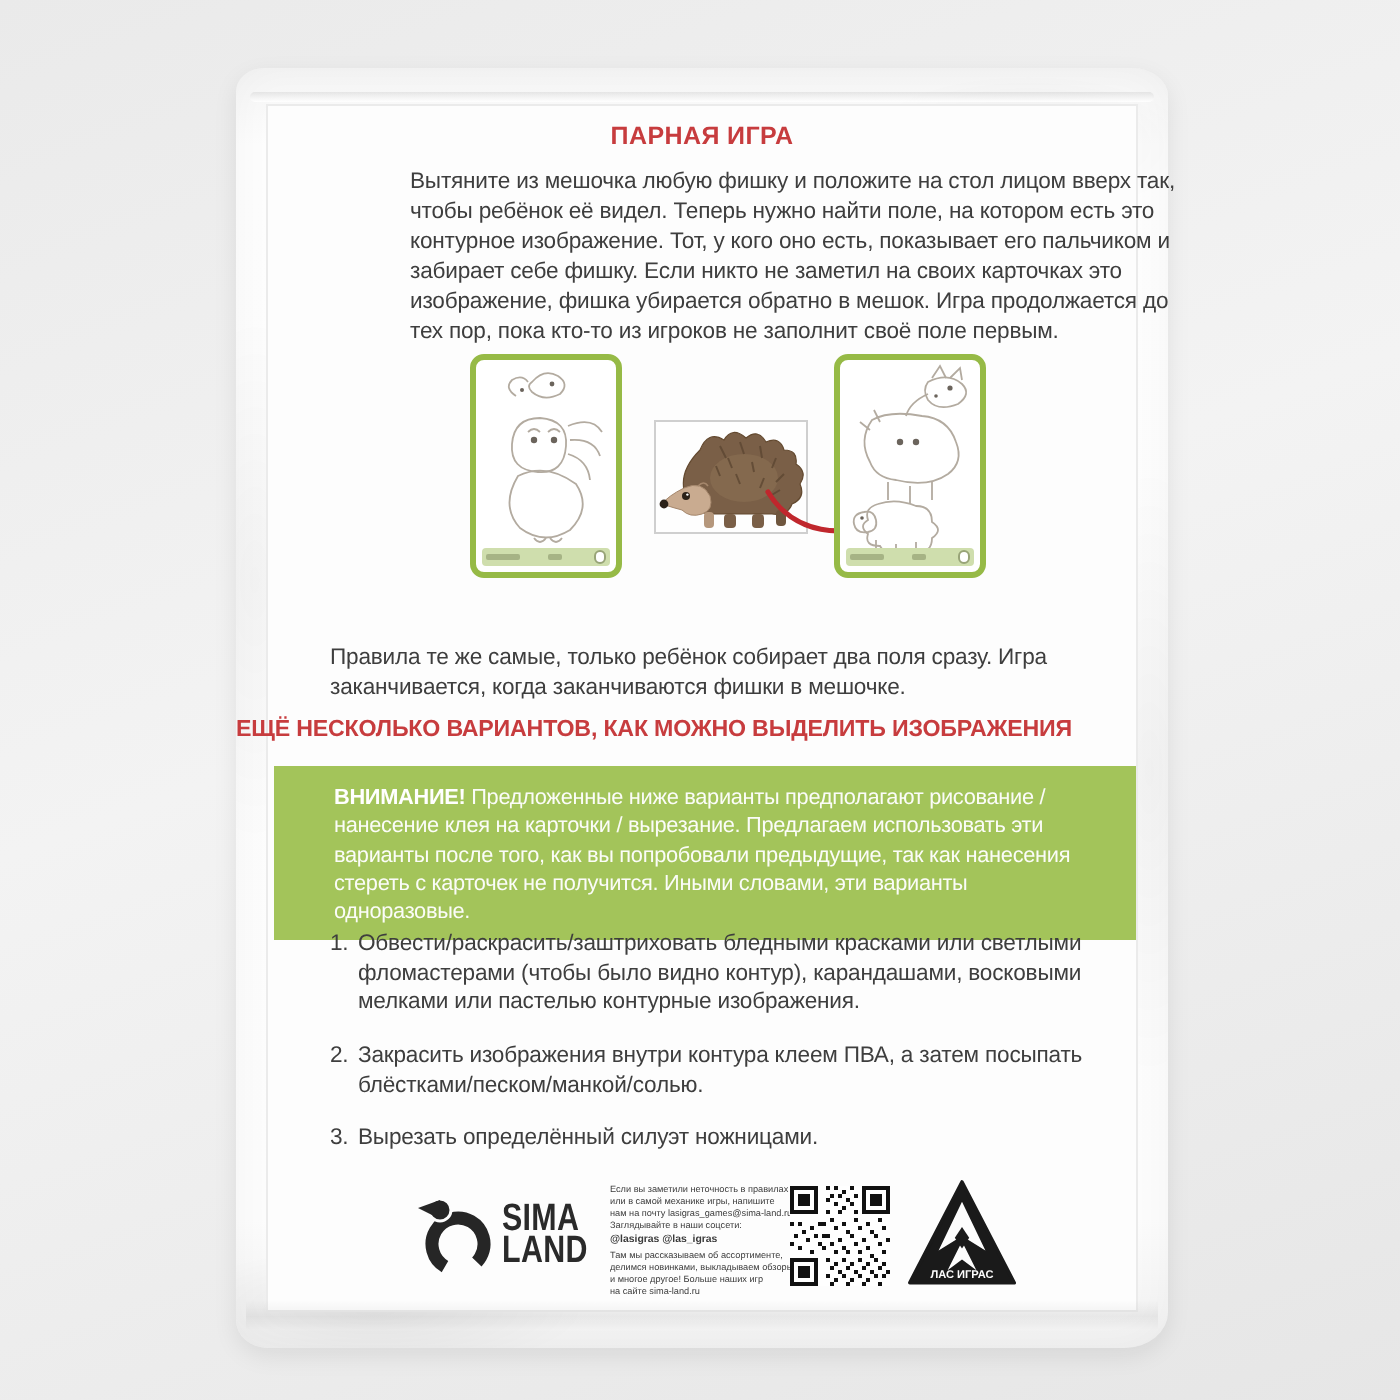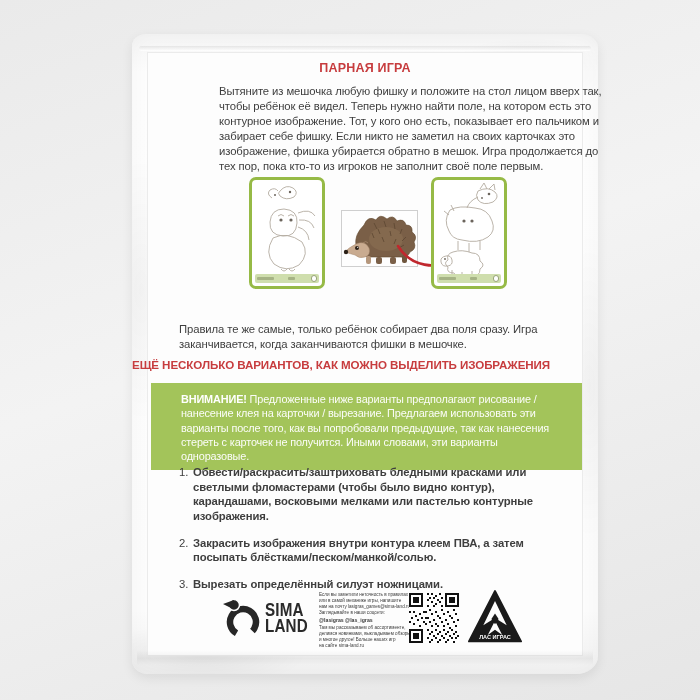--- a/index.html
+++ b/index.html
@@ -6,21 +6,21 @@
   html,body { width:700px; height:700px; }
   body {
     font-family:"Liberation Sans","DejaVu Sans",sans-serif;
     background:linear-gradient(160deg,#eaeaea,#f3f3f3 45%,#e6e6e6);
     overflow:hidden; position:relative;
   }
   .scene { position:absolute; inset:0; }
 
   
   .bag {
-    position:absolute; left:132px; top:34px; width:466px; height:640px;
+    position:absolute; left:118px; top:34px; width:466px; height:640px;
     background:linear-gradient(180deg,#f5f5f5,#fdfdfd 6%,#fcfcfc 90%,#f1f1f1);
     border-radius:14px 18px 22px 16px / 12px 14px 18px 14px;
     box-shadow:0 4px 12px rgba(0,0,0,.08), inset 0 0 22px rgba(0,0,0,.035);
   }
   .bag::before { 
     content:""; position:absolute; inset:0; border-radius:inherit; pointer-events:none;
     background:
       radial-gradient(120px 50px at 85% 6%, rgba(0,0,0,.05), transparent 70%),
       radial-gradient(150px 45px at 15% 97%, rgba(0,0,0,.055), transparent 70%),
       radial-gradient(70px 220px at 98% 55%, rgba(0,0,0,.045), transparent 70%),
@@ -66,21 +66,21 @@
     background:#a3c45a; color:#fff; padding:9px 24px 7px 30px;
     font-size:10.9px; line-height:1.31; letter-spacing:-.15px; }
   .attn b { font-weight:bold;margin-top:24px; }
   .attn span { opacity:.96; }
 
   
   .list { position:absolute; left:47px; top:431px; width:393px; color:#3e3e3e;
     font-size:11.3px; line-height:1.3; letter-spacing:-.1px; }
   .list-item { display:flex; margin-bottom:12px; }
   .list-num { flex:0 0 14px; }
-  .list-body { flex:1;font-weight:bold; }
+  .list-body { flex:1; }
 
   
   .brand { position:absolute; left:90px; top:561px; display:flex; align-items:center; }
   .brand-text { font-weight:bold; font-size:19px; line-height:.84; color:#2a2a2a;
     letter-spacing:.2px; transform:scaleX(.8); transform-origin:left center; margin-left:3px; }
   .contact { position:absolute; left:187px; top:558px; width:96px; color:#3a3a3a;
     font-size:4.6px; line-height:1.3; }
   .contact .soc { font-weight:bold; font-size:5.2px; margin:1px 0; }
   .qr { position:absolute; left:277px; top:559px; }
   .pub { position:absolute; left:336px; top:554px; }

